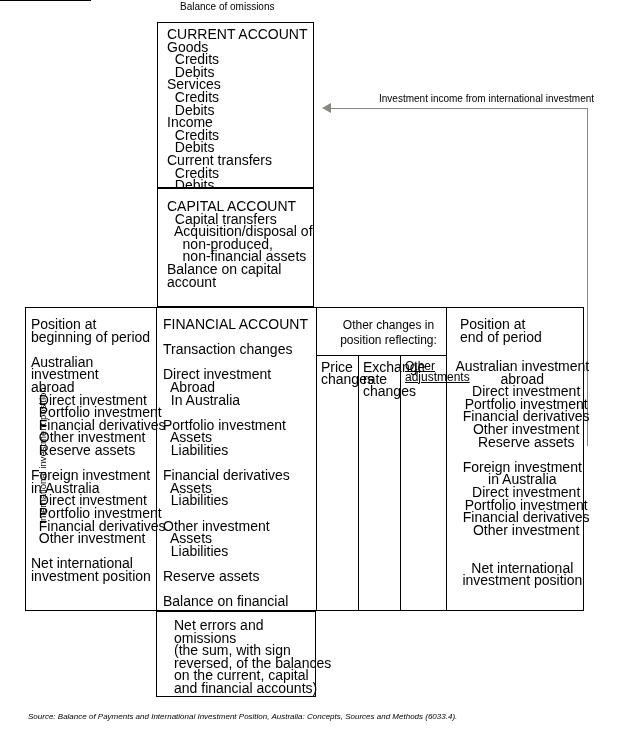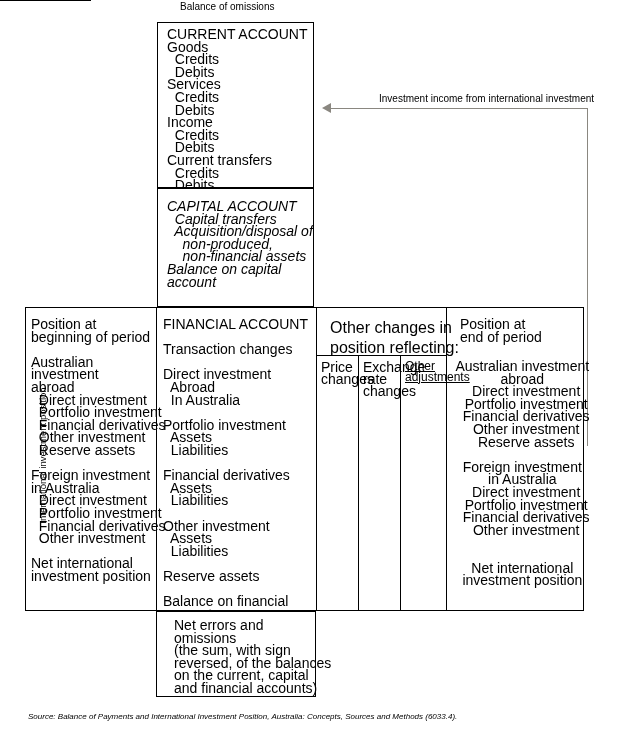--- a/index.html
+++ b/index.html
@@ -14,21 +14,21 @@
 
   
   #bop-title{left:180px;top:1px;font-size:10px;}
 
   
   #current-account-box{left:157px;top:22px;width:157px;height:166px;}
   #current-account-text{left:167px;top:28px;}
 
   
   #capital-account-box{left:157px;top:188px;width:157px;height:119px;}
-  #capital-account-text{left:167px;top:200px;font-style:italic;}
+  #capital-account-text{left:167px;top:200px;}
 
   
   .arrow-line{position:absolute;background:#8a8780;}
   #arrow-h{left:330px;top:107.5px;width:258px;height:1.6px;}
   #arrow-v{left:586.5px;top:107.5px;width:1.6px;height:338px;}
   #arrow-head{position:absolute;left:322px;top:103px;width:0;height:0;
     border-top:5px solid transparent;border-bottom:5px solid transparent;
     border-right:9px solid #8a8780;}
   #arrow-label{left:379px;top:93px;font-size:10px;}
   #return-line{left:496px;top:444.5px;width:91px;height:1.3px;background:#000;}
@@ -48,21 +48,21 @@
   
   #iip-label{
     position:absolute;left:-58px;top:450px;width:200px;
     transform:rotate(-90deg);transform-origin:center center;
     font-size:9.5px;text-align:center;white-space:pre;
   }
 
   
   #pos-begin-text{left:31px;top:318px;}
   #financial-account-text{left:163px;top:318px;}
-  #other-changes-head{left:330px;top:318px;font-size:16px;line-height:20px;text-align:center;width:117px;}
+  #other-changes-head{left:330px;top:318px;font-size:12px;line-height:15px;text-align:center;width:117px;}
   #price-changes-text{left:321px;top:361px;line-height:12px;}
   #exchange-rate-text{left:363px;top:361px;line-height:12px;}
   #other-adj-text{left:405px;top:361px;font-size:12px;line-height:10.5px;text-decoration:underline;}
   #pos-end-head{left:460px;top:318px;}
   #pos-end-text{left:455px;top:360px;text-align:center;}
 
   
   #net-errors-box{left:156px;top:611px;width:160px;height:86px;}
   #net-errors-text{left:174px;top:619px;}
 

